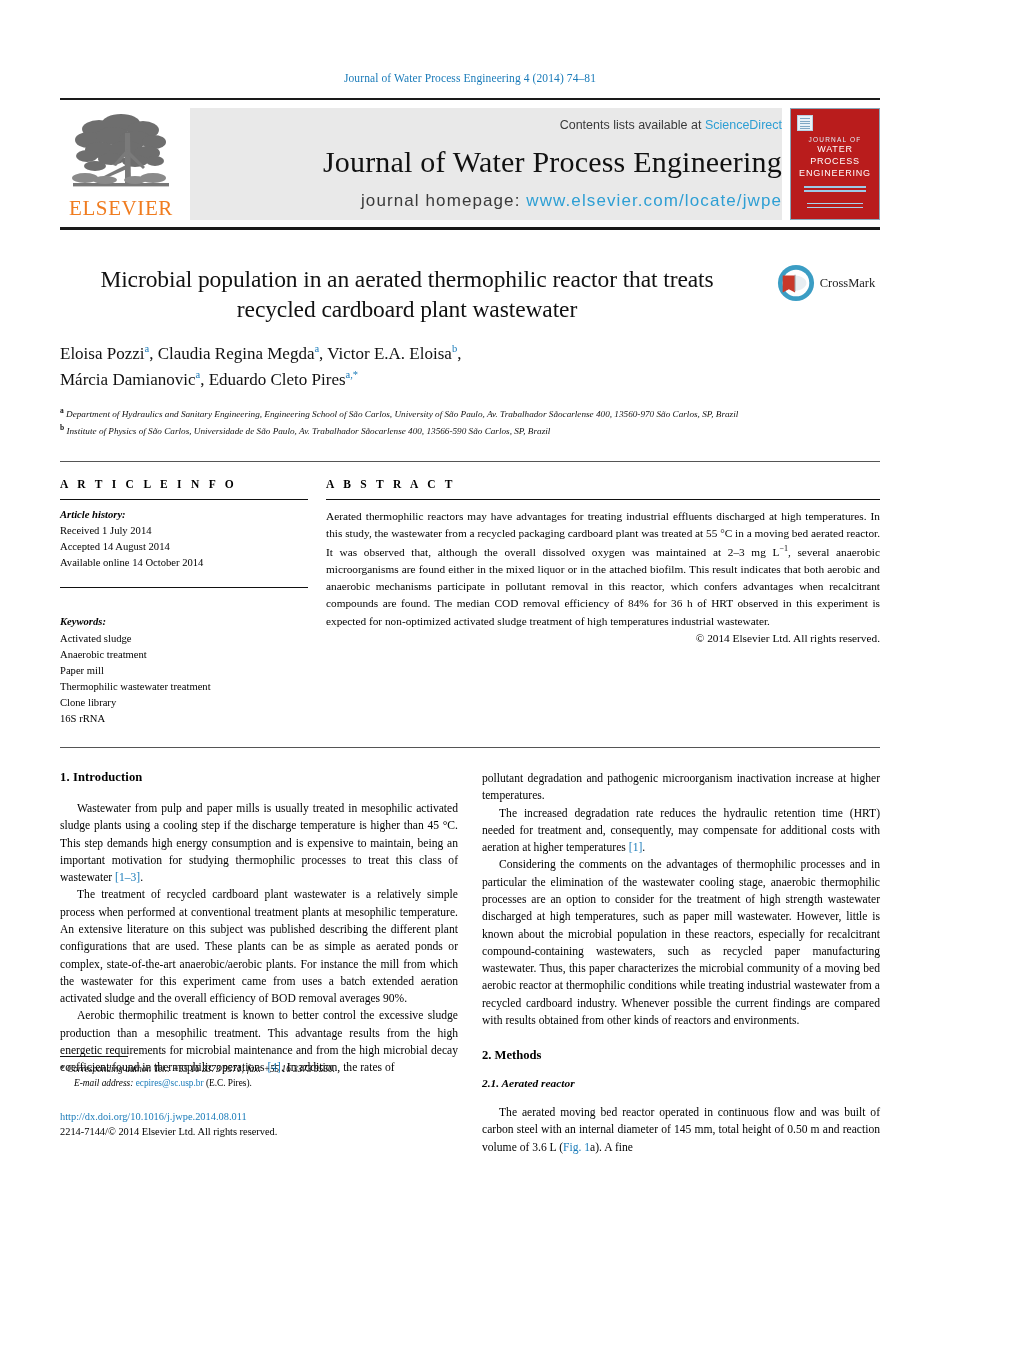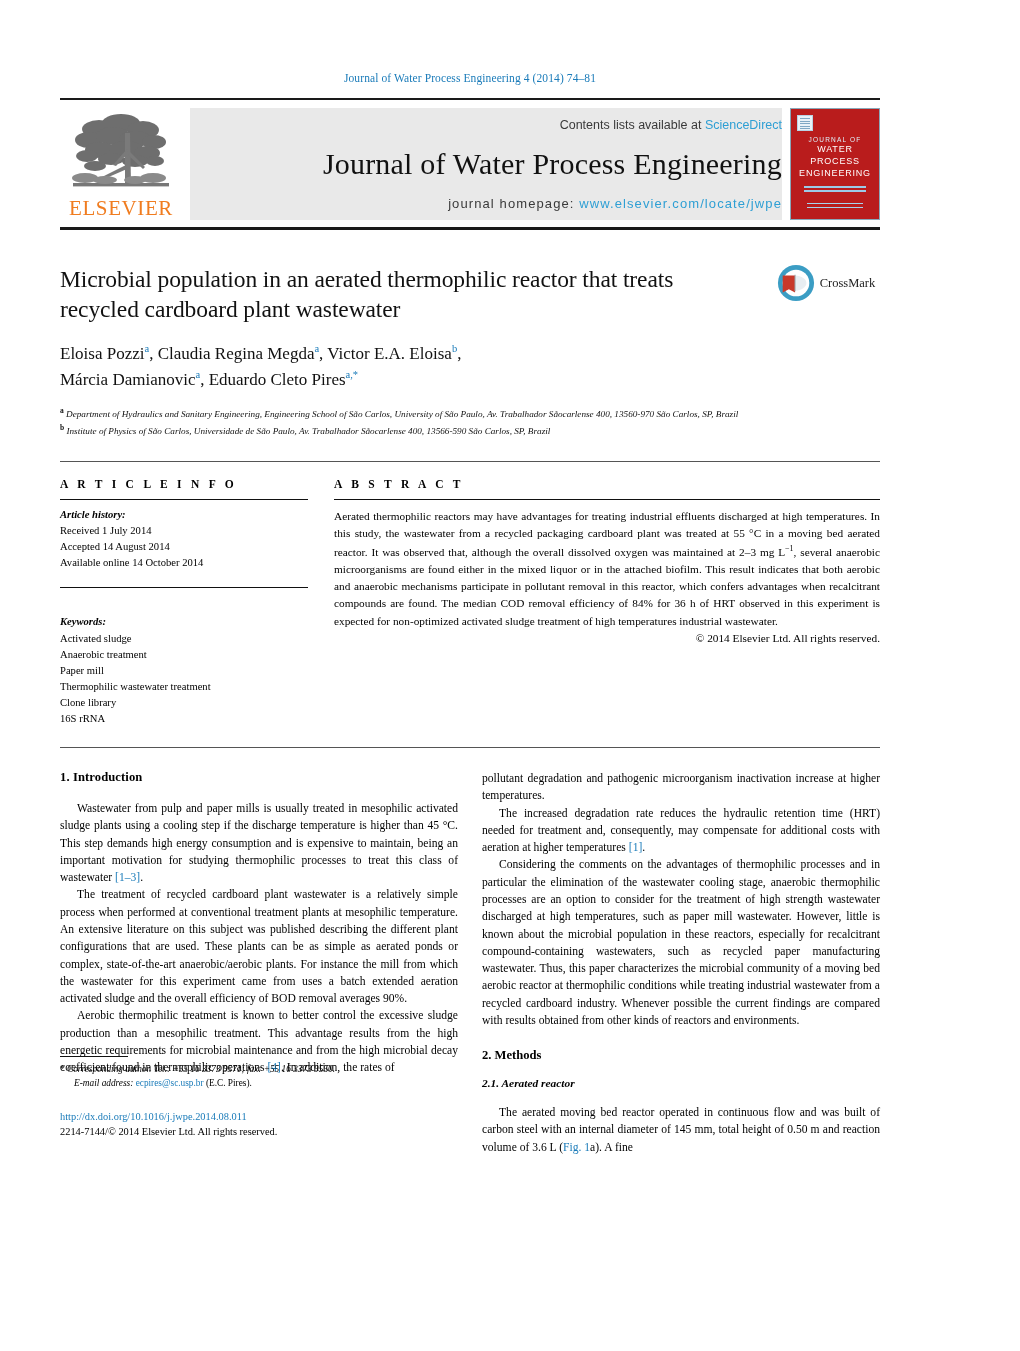--- a/index.html
+++ b/index.html
@@ -65,21 +65,21 @@
   }
   .contents-line a { color: #2e9fd4; text-decoration: none; }
   .journal-title {
     font-family: "Liberation Serif", serif;
     font-size: 30px;
     color: #111;
     letter-spacing: .2px;
   }
   .homepage-line {
     font-family: "Liberation Sans", sans-serif;
-    font-size: 13px;
+    font-size: 17px;
     color: #3a3a3a;
     letter-spacing: 1.1px;
   }
   .homepage-line a { color: #2e9fd4; text-decoration: none; }
   .cover {
     width: 90px;
     flex: 0 0 90px;
     background: #b91c1c;
     border: 1px solid #8aa7b8;
     display: flex;
@@ -108,39 +108,40 @@
   
   .titlewrap { display: flex; margin-top: 34px; }
   .titlecol { flex: 1 1 auto; padding-right: 18px; }
   h1.article-title {
     font-family: "Liberation Serif", serif;
     font-weight: normal;
     font-size: 23.5px;
     line-height: 1.28;
     letter-spacing: -.1px;
     color: #111;
+    text-align: center;
   }
   .authors {
     margin-top: 17px;
     font-size: 17px;
     line-height: 1.5;
     color: #111;
   }
   .authors sup { font-size: 10.5px; color: #1a7bb9; vertical-align: super; }
   .affils { margin-top: 13px; font-size: 9.2px; font-style: italic; line-height: 1.62; color: #111; }
   .affils sup { font-style: normal; font-weight: bold; font-size: 7.5px; }
   .crossmark-box { flex: 0 0 108px; display: flex; flex-direction: column; align-items: center; }
   .cm-row { display: flex; align-items: center; gap: 5px; }
   .cm-circle { width: 38px; height: 38px; }
   .cm-word { font-family: "Liberation Serif", serif; font-size: 12.5px; color: #222; }
 
   .rule-thin { border-top: 1.2px solid #555; margin-top: 22px; }
 
   
-  .two-up { display: flex; margin-top: 16px; gap: 26px; }
+  .two-up { display: flex; margin-top: 16px; gap: 18px; }
   .info-col { flex: 0 0 248px; }
   .abs-col { flex: 1 1 auto; }
   .sec-label {
     font-family: "Liberation Serif", serif;
     font-weight: bold;
     font-size: 11.5px;
     letter-spacing: 3.3px;
   }
   .hair { border-top: 1.5px solid #111; margin-top: 9px; }
   .hist { margin-top: 7px; font-size: 10.6px; line-height: 1.52; }

